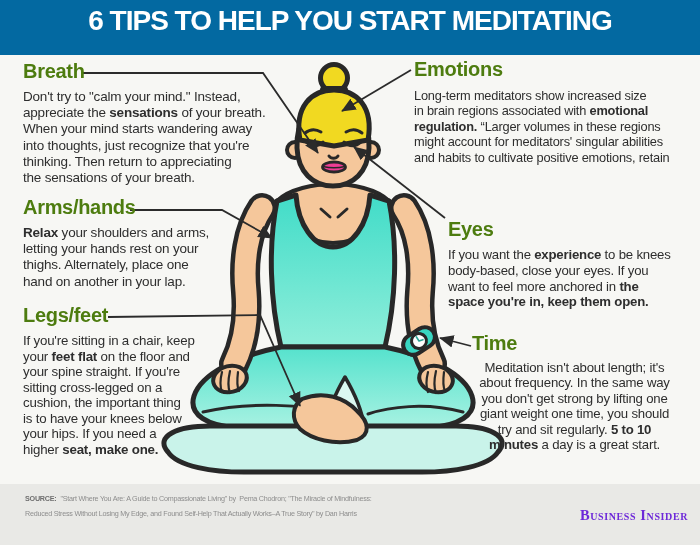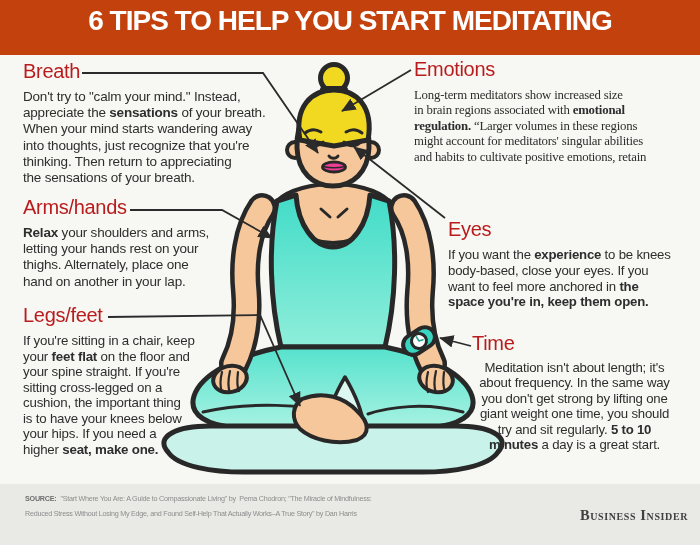--- a/index.html
+++ b/index.html
@@ -1,50 +1,50 @@
 <!DOCTYPE html>
 <html><head>
 <meta charset="utf-8">
 <style>
   html,body{margin:0;padding:0;background:#fff;}
   .page{position:relative;width:700px;height:545px;overflow:hidden;background:#f7f7f4;
         font-family:"Liberation Sans",sans-serif;}
-  .header{position:absolute;left:0;top:0;width:700px;height:55px;background:#c2410c;}
+  .header{position:absolute;left:0;top:0;width:700px;height:55px;background:#0369a1;}
   .title{width:700px;height:41px;line-height:42px;text-align:center;color:#ffffff;
          font-size:28px;font-weight:bold;letter-spacing:-1px;white-space:pre;}
   .art{position:absolute;left:0;top:0;width:700px;height:545px;}
 
   .tip{position:absolute;}
-  .tip .h{font-size:20px;font-weight:normal;color:#b91c1c;letter-spacing:-0.3px;line-height:22px;}
+  .tip .h{font-size:20px;font-weight:bold;color:#4d7c0f;letter-spacing:-0.3px;line-height:22px;}
   .tip .body{margin-top:7px;color:#2e2e2e;letter-spacing:-0.2px;}
   .tip .body > div{white-space:pre;}
   .b{font-weight:bold;}
 
   #tip-breath{left:23px;top:60px;width:270px;}
   #tip-breath .body{font-size:13.5px;line-height:16.2px;}
   #tip-emotions{left:414px;top:58px;width:286px;}
-  #tip-emotions .body{font-size:12.8px;line-height:15.4px;margin-top:8px;font-family:Liberation Serif, serif;}
+  #tip-emotions .body{font-size:12.8px;line-height:15.4px;margin-top:8px;}
   #tip-arms{left:23px;top:196px;width:240px;}
   #tip-arms .body{font-size:13.5px;line-height:16.2px;}
   #tip-eyes{left:448px;top:218px;width:250px;}
   #tip-eyes .body{font-size:13.2px;line-height:15.8px;}
   #tip-legs{left:23px;top:304px;width:220px;}
   #tip-legs .body{font-size:13.3px;line-height:15.5px;}
   #tip-time{left:452px;top:332px;width:245px;text-align:center;}
   #tip-time .h{text-align:left;margin-left:20px;}
   #tip-time .body{font-size:13.2px;line-height:15.4px;margin-top:6px;}
 
   .footer{position:absolute;left:0;top:484px;width:700px;height:61px;background:#e9e9e6;}
   .src{position:absolute;left:25px;top:8px;color:#8d8d8d;font-size:7.2px;
        letter-spacing:-0.25px;line-height:14.7px;}
   .src-line{white-space:pre;}
   .src-label{font-weight:bold;color:#6f6f6f;margin-right:4px;}
   .brand{position:absolute;right:12px;top:23px;font-family:"Liberation Serif",serif;
          font-variant:small-caps;font-weight:bold;font-size:14.5px;letter-spacing:0.6px;
-         color:#404040;}
+         color:#6d28d9;}
 
   
   .ol5{stroke:#282828;stroke-width:5;stroke-linejoin:round;stroke-linecap:round;}
   .ol4{stroke:#282828;stroke-width:4;stroke-linejoin:round;stroke-linecap:round;}
   .ln3{stroke:#282828;stroke-width:3;fill:none;stroke-linecap:round;}
   .ln2{stroke:#282828;stroke-width:2.2;fill:none;stroke-linecap:round;}
   .armO{stroke:#282828;stroke-width:30;fill:none;stroke-linecap:round;}
   .armF{stroke-width:21;fill:none;stroke-linecap:round;}
   .conn{stroke:#2b2b2b;stroke-width:1.8;fill:none;}
 </style>

